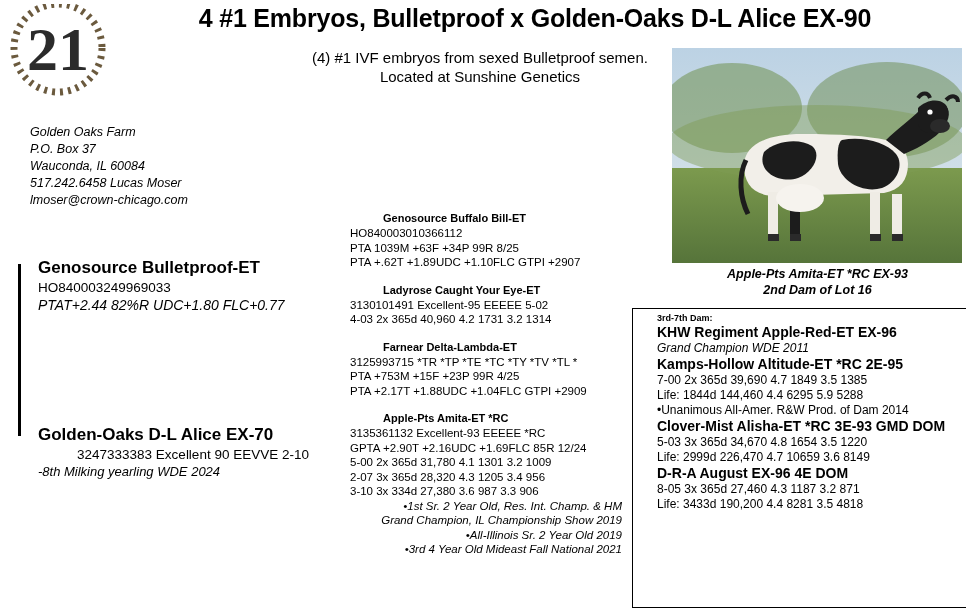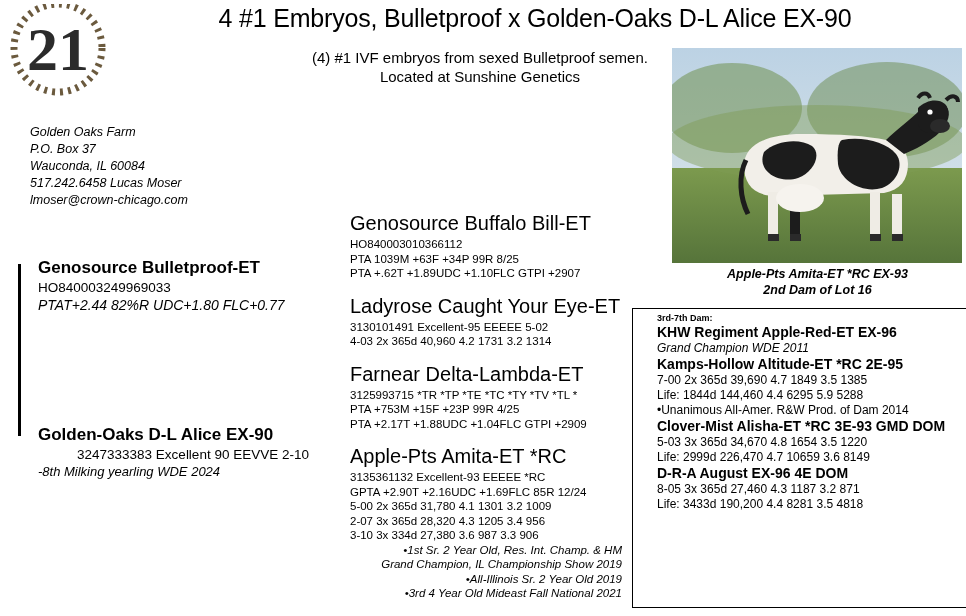--- a/index.html
+++ b/index.html
@@ -16,21 +16,21 @@
   
   .lot-badge{
     left:6px;top:4px;width:120px;height:100px;
   }
   .lot-badge svg{display:block;}
 
   
   .title{
     left:120px;top:4px;width:830px;
     text-align:center;
-    font-size:25px;font-weight:normal;
+    font-size:25px;font-weight:bold;
     letter-spacing:-0.2px;
   }
   .subtitle{
     left:180px;top:48px;width:600px;
     text-align:center;
     font-size:15px;
     line-height:19px;
   }
 
   
@@ -56,21 +56,21 @@
     font-size:17px;font-weight:bold;margin-left:10px;margin-top:112px;
   }
   .dam-reg{font-size:13.5px;margin-left:10px;margin-top:2px;text-align:center;}
   .dam-note{font-size:13px;font-style:italic;margin-left:10px;margin-top:2px;}
 
   
   .ped-center{
     left:350px;top:212px;width:272px;
   }
   .pblock{margin-bottom:14px;}
-  .pname{font-size:20px;font-weight:normal;margin-bottom:2px;}
+  .pname{font-size:11px;font-weight:bold;margin-bottom:2px;margin-left:33px;}
   .pline{font-size:11.5px;line-height:14.5px;}
   .pline.ital{font-style:italic;text-align:right;}
 
   
   .photo{
     left:672px;top:48px;width:290px;height:215px;
     overflow:hidden;
   }
   .photo svg{display:block;}
   .photo-cap{
@@ -121,21 +121,21 @@
   <div>Wauconda, IL 60084</div>
   <div>517.242.6458 Lucas Moser</div>
   <div>lmoser@crown-chicago.com</div>
 </div>
 
 <div class="abs ped-left">
   <div class="bracket"></div>
   <div class="sire-name">Genosource Bulletproof-ET</div>
   <div class="sire-reg">HO840003249969033</div>
   <div class="sire-ptat">PTAT+2.44  82%R  UDC+1.80  FLC+0.77</div>
-  <div class="dam-name">Golden-Oaks D-L Alice EX-90</div>
+  <div class="dam-name">Golden-Oaks D-L Alice EX-70</div>
   <div class="dam-reg">3247333383 Excellent 90 EEVVE 2-10</div>
   <div class="dam-note">-8th Milking yearling WDE 2024</div>
 </div>
 
 <div class="abs ped-center">
 
   <div class="pblock">
     <div class="pname">Genosource Buffalo Bill-ET</div>
     <div class="pline">HO840003010366112</div>
     <div class="pline">PTA 1039M +63F +34P 99R 8/25</div>

